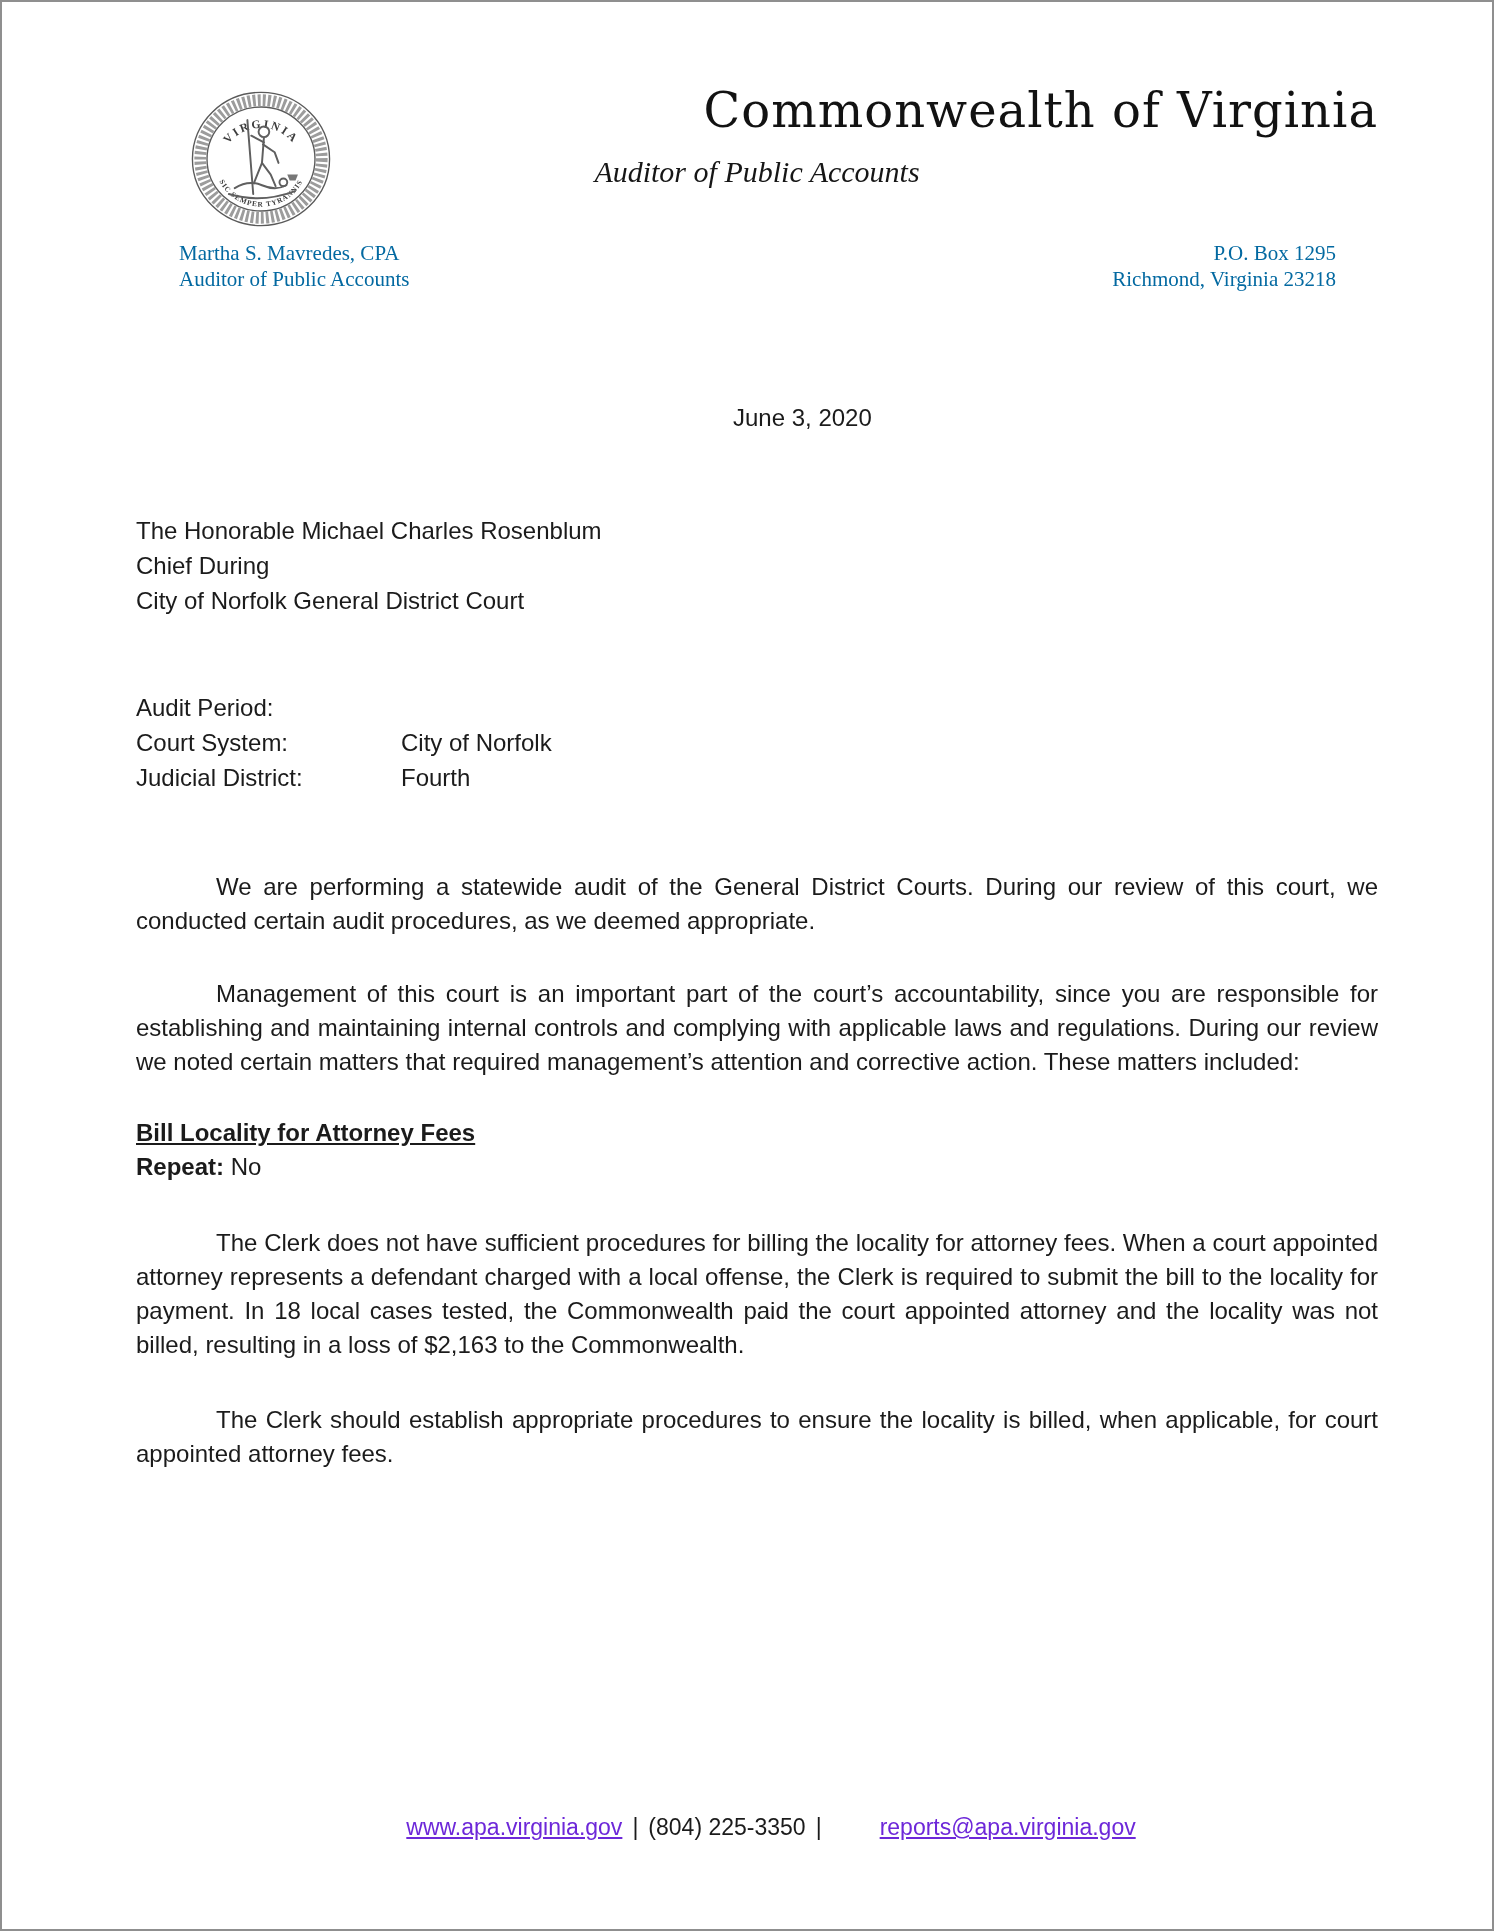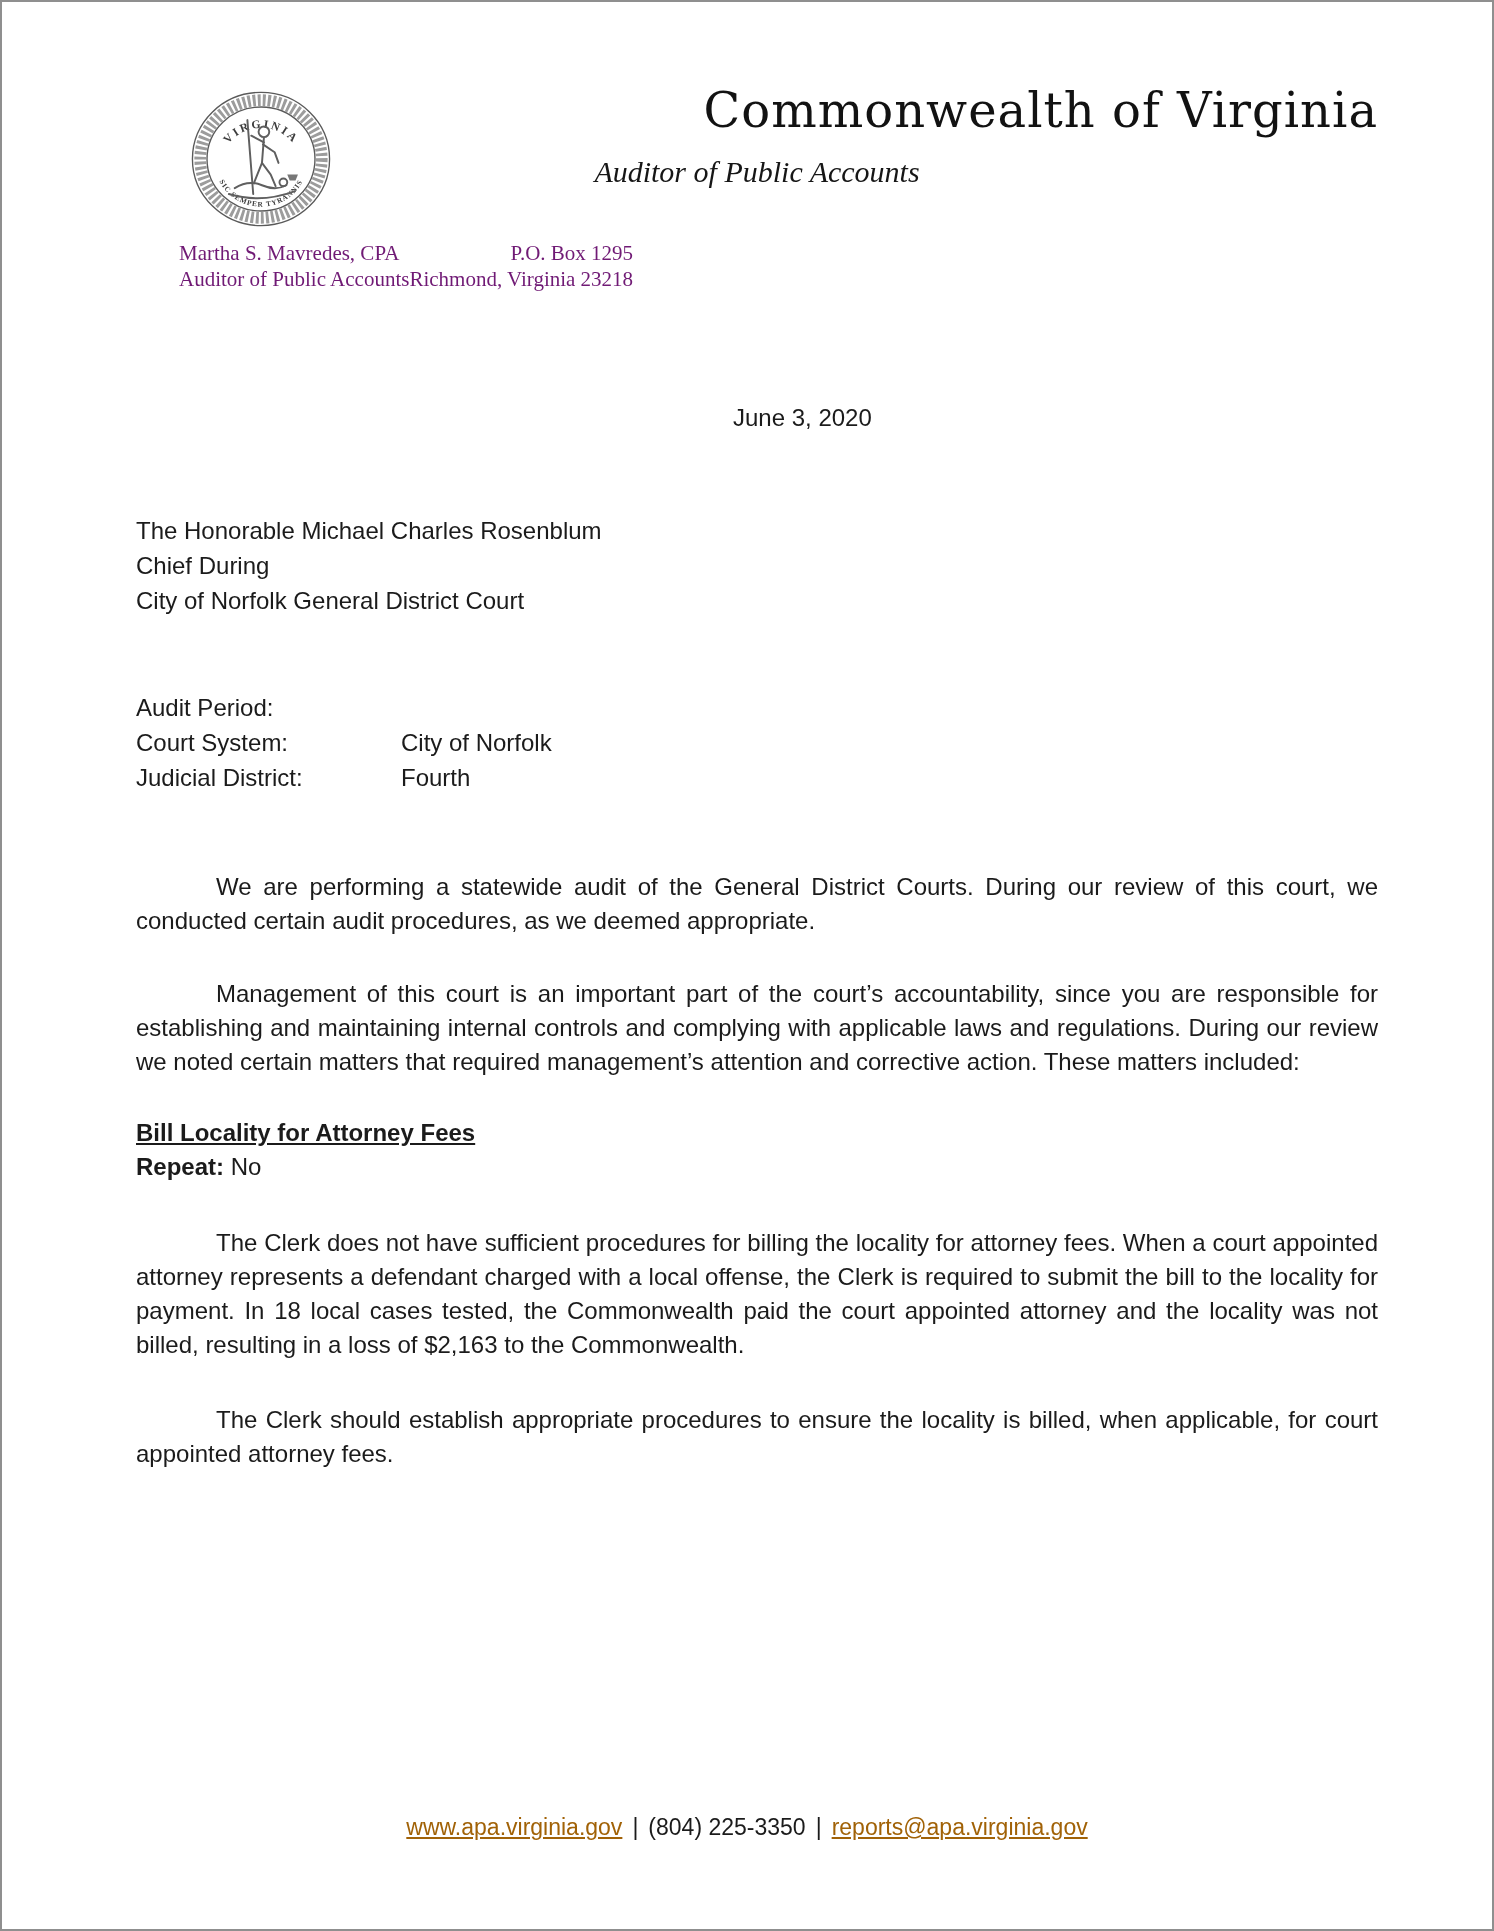--- a/index.html
+++ b/index.html
@@ -47,24 +47,25 @@
     font-family: "Liberation Serif", serif;
     font-style: italic;
     font-size: 30px;
     line-height: 36px;
     color: #161616;
   }
 
   .contact-row {
     margin-top: 50px;
     display: flex;
+    justify-content: space-between;
     font-family: "Liberation Serif", serif;
     font-size: 21px;
     line-height: 26px;
-    color: #701a75;
+    color: #0369a1;
   }
   .contact-left  { margin-left: 43px; text-align: left; }
   .contact-right { margin-right: 42px; text-align: right; }
 
   
   .date-line {
     margin-top: 111px;
     padding-left: 597px;
     font-size: 24px;
     line-height: 30px;
@@ -113,23 +114,24 @@
     position: absolute;
     left: 0;
     right: 0;
     top: 1810px;
     text-align: center;
     font-size: 23px;
     line-height: 30px;
     color: #1b1b1b;
   }
   .footer-link {
-    color: #a16207;
+    color: #6d28d9;
     text-decoration: underline;
     cursor: pointer;
+    margin-left: 48px;
   }
   .footer-sep { padding: 0 10px; color: #1b1b1b; }
 
   
   .seal-stroke { fill: none; stroke: #5a5a5a; stroke-width: 1.4; }
   .seal-wreath { fill: none; stroke: #9c9c9c; stroke-width: 12; stroke-dasharray: 3 2.2; }
   .seal-figure { fill: none; stroke: #5f5f5f; stroke-width: 2; stroke-linecap: round; stroke-linejoin: round; }
   .seal-text { fill: #3c3c3c; font-family: "Liberation Serif", serif; font-weight: bold; }
 </style>
 </head>

